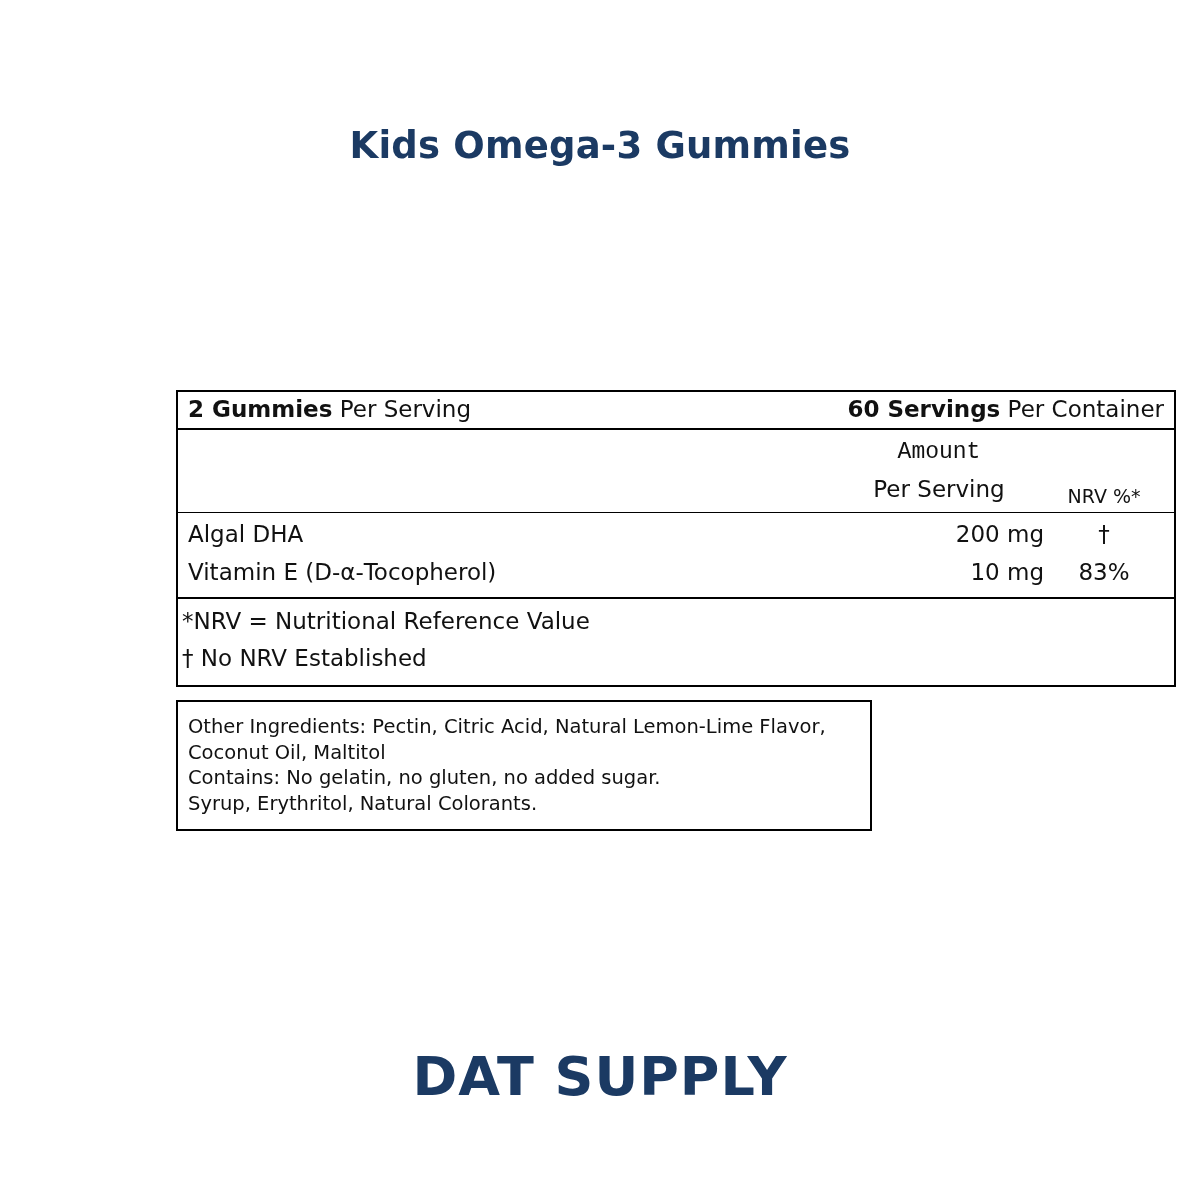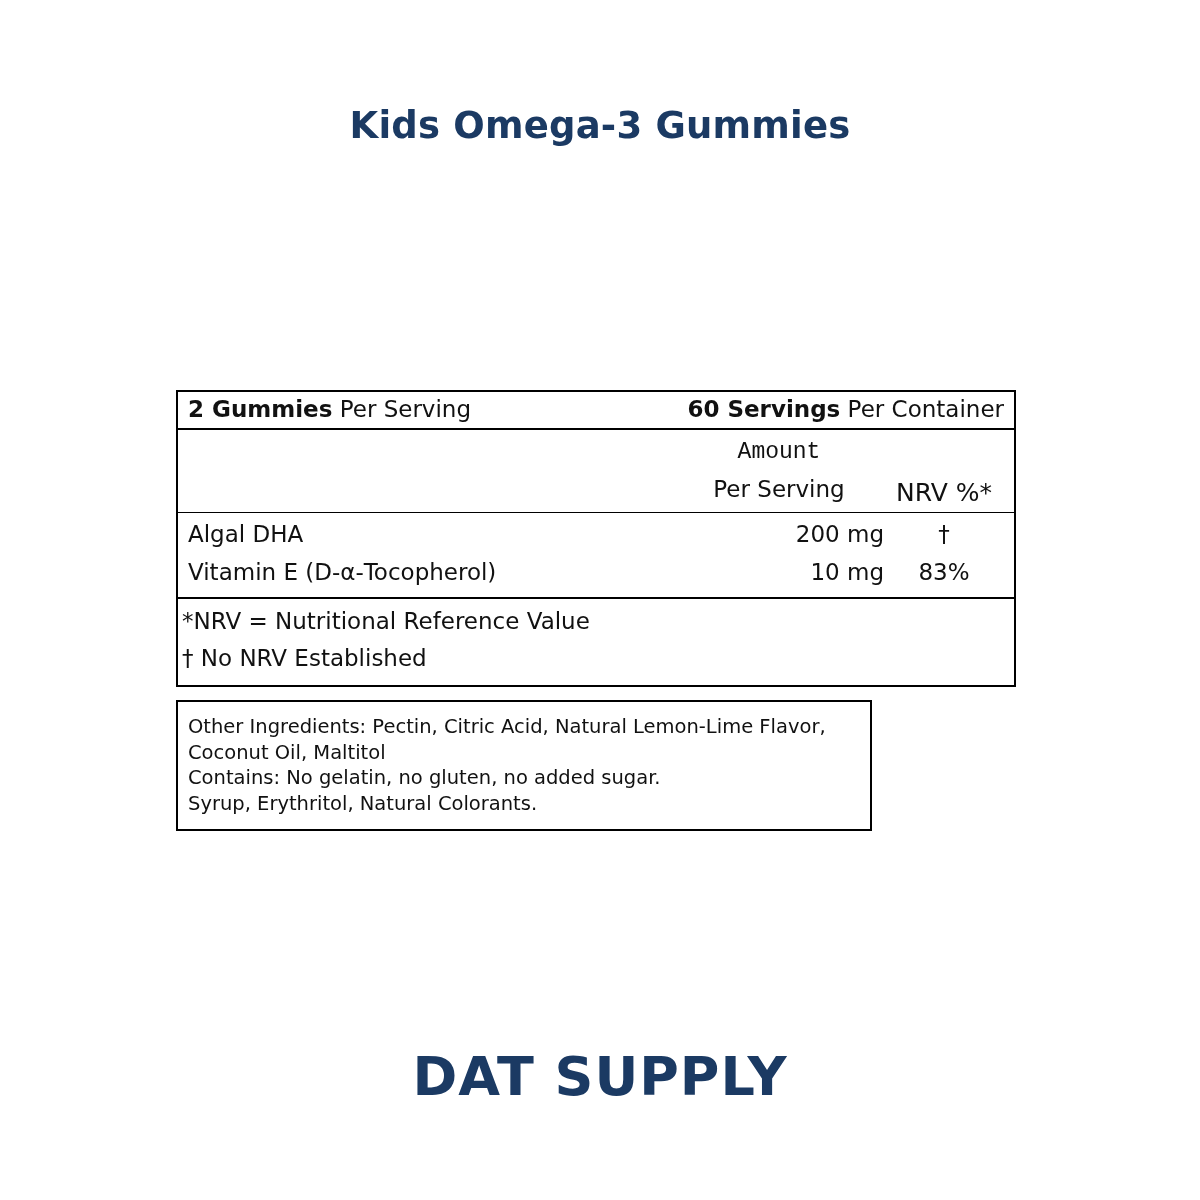--- a/index.html
+++ b/index.html
@@ -16,37 +16,37 @@
     overflow: hidden;
   }
 
   .page {
     position: absolute;
     inset: 0;
   }
 
   .product-title {
     position: absolute;
-    top: 104px;
+    top: 124px;
     left: 0;
     width: 1200px;
     text-align: center;
     font-family: "DejaVu Sans", sans-serif;
     font-size: 37px;
     font-weight: bold;
     color: #1b3a63;
     letter-spacing: 0.2px;
   }
 
   
   .facts-panel {
     position: absolute;
     left: 176px;
     top: 390px;
-    width: 840px;
+    width: 1000px;
     border: 2.5px solid #000;
     box-sizing: border-box;
     background: #fff;
   }
 
   .facts-row-serving {
     display: flex;
     justify-content: space-between;
     align-items: center;
     padding: 4px 10px 6px 10px;
@@ -65,21 +65,21 @@
   .facts-head .col-name { flex: 1 1 auto; }
   .facts-head .col-amt {
     width: 210px;
     text-align: center;
     font-size: 23px;
     line-height: 1.6;
   }
   .facts-head .col-nrv {
     width: 120px;
     text-align: center;
-    font-size: 25px;
+    font-size: 19px;
     display: flex;
     align-items: flex-end;
     justify-content: center;
     padding-bottom: 1px;
   }
   .amt-top { display: block; font-family: Liberation Mono, monospace; }
   .amt-bot { display: block; }
 
   .facts-body {
     border-bottom: 2.2px solid #000;

